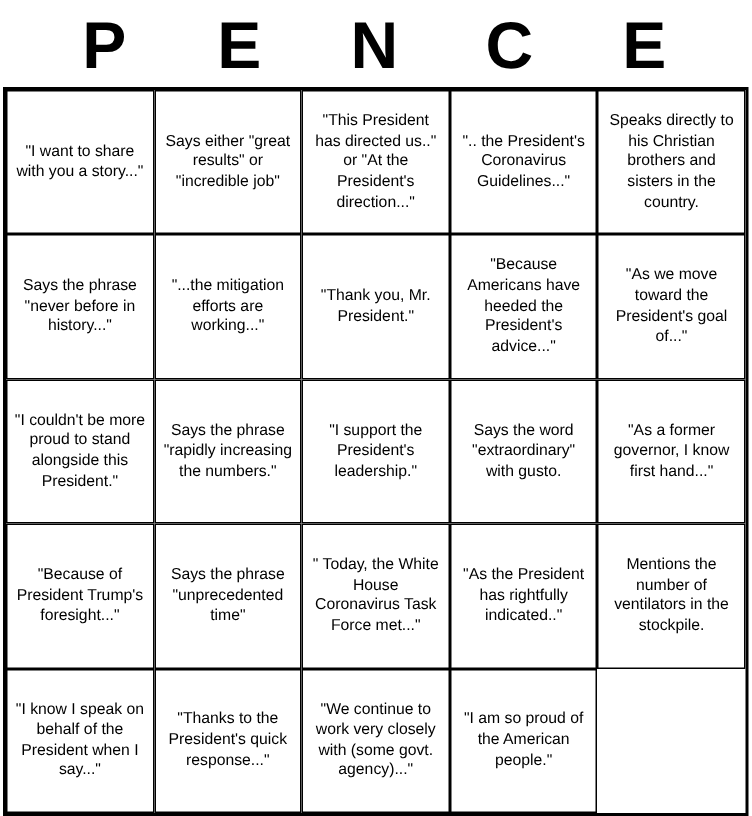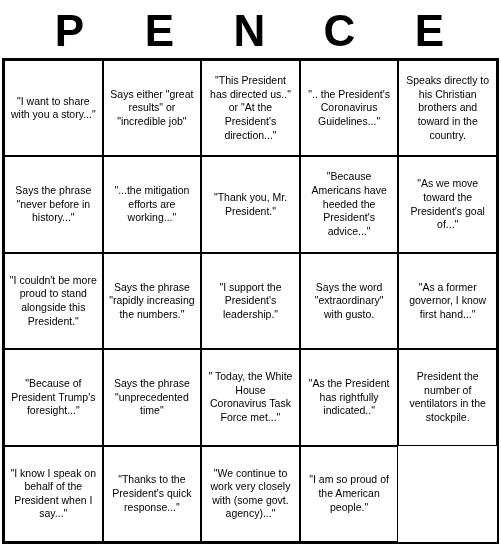--- a/index.html
+++ b/index.html
@@ -67,33 +67,33 @@
   <span class="title-letter">N</span>
   <span class="title-letter">C</span>
   <span class="title-letter">E</span>
 </div>
 
 <div id="bingo-grid">
 <div class="bingo-cell">"I want to share with you a story..."</div>
     <div class="bingo-cell">Says either "great results" or "incredible job"</div>
     <div class="bingo-cell">"This President has directed us.." or "At the President's direction..."</div>
     <div class="bingo-cell">".. the President's Coronavirus Guidelines..."</div>
-    <div class="bingo-cell">Speaks directly to his Christian brothers and toward in the country.</div>
+    <div class="bingo-cell">Speaks directly to his Christian brothers and sisters in the country.</div>
     <div class="bingo-cell">Says the phrase "never before in history..."</div>
     <div class="bingo-cell">"...the mitigation efforts are working..."</div>
     <div class="bingo-cell">"Thank you, Mr. President."</div>
     <div class="bingo-cell">"Because Americans have heeded the President's advice..."</div>
     <div class="bingo-cell">"As we move toward the President's goal of..."</div>
     <div class="bingo-cell">"I couldn't be more proud to stand alongside this President."</div>
     <div class="bingo-cell">Says the phrase "rapidly increasing the numbers."</div>
     <div class="bingo-cell">"I support the President's leadership."</div>
     <div class="bingo-cell">Says the word "extraordinary" with gusto.</div>
     <div class="bingo-cell">"As a former governor, I know first hand..."</div>
     <div class="bingo-cell">"Because of President Trump's foresight..."</div>
     <div class="bingo-cell">Says the phrase "unprecedented time"</div>
     <div class="bingo-cell">" Today, the White House Coronavirus Task Force met..."</div>
     <div class="bingo-cell">"As the President has rightfully indicated.."</div>
-    <div class="bingo-cell">President the number of ventilators in the stockpile.</div>
+    <div class="bingo-cell">Mentions the number of ventilators in the stockpile.</div>
     <div class="bingo-cell">"I know I speak on behalf of the President when I say..."</div>
     <div class="bingo-cell">"Thanks to the President's quick response..."</div>
     <div class="bingo-cell">"We continue to work very closely with (some govt. agency)..."</div>
     <div class="bingo-cell">"I am so proud of the American people."</div>
   </div>
 
 </body></html>

